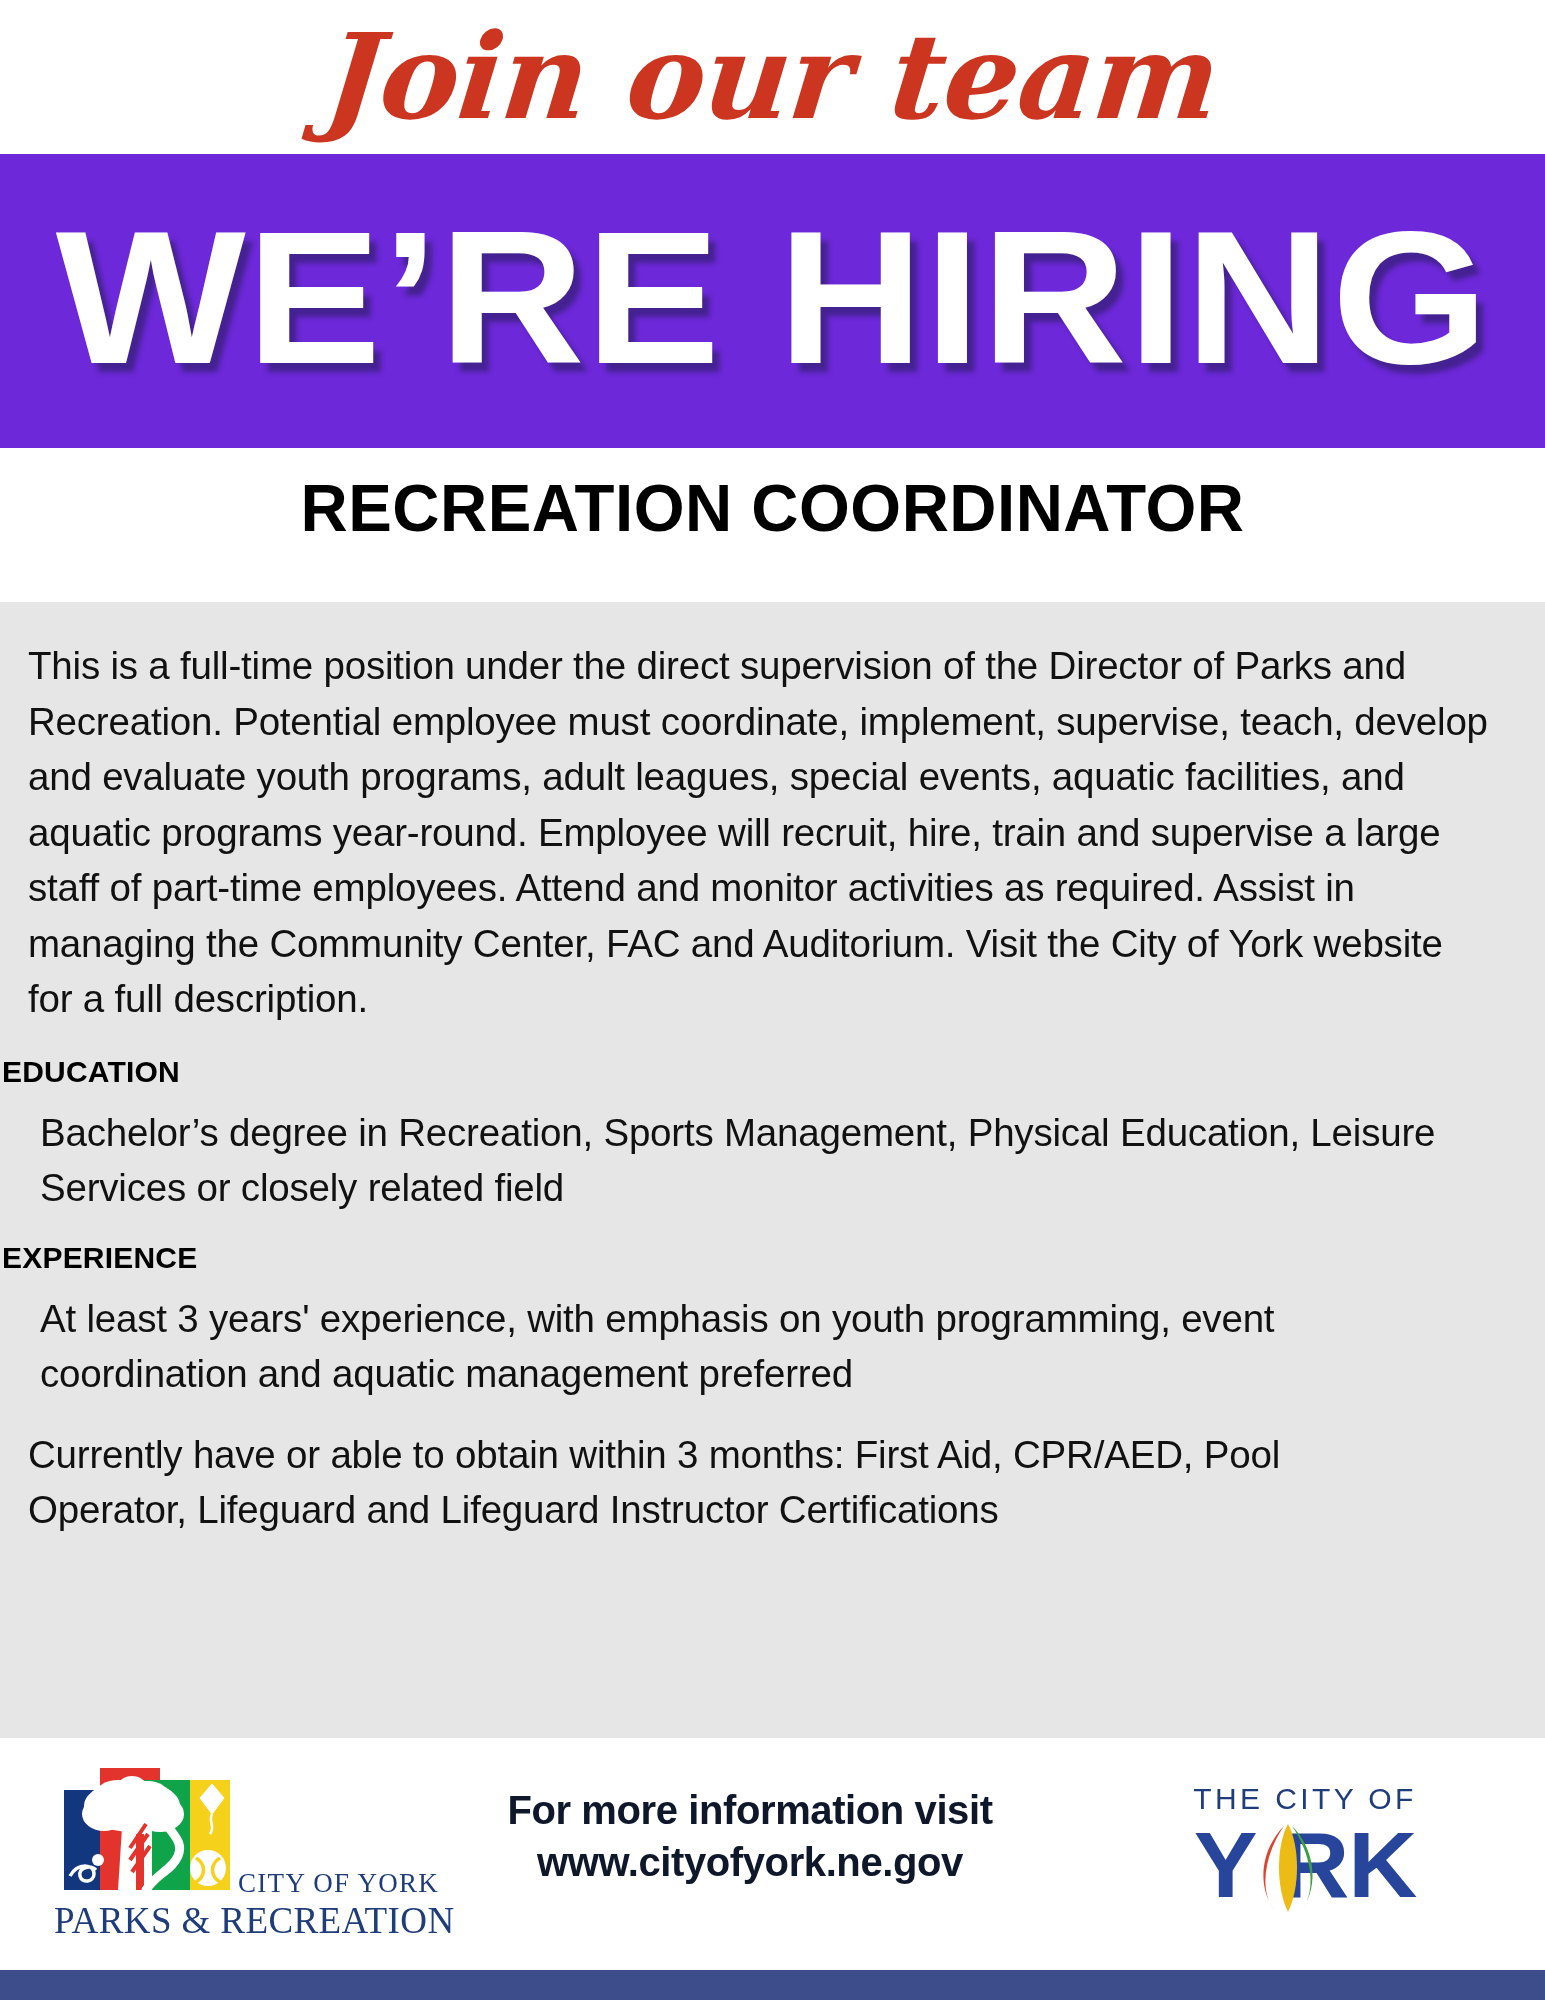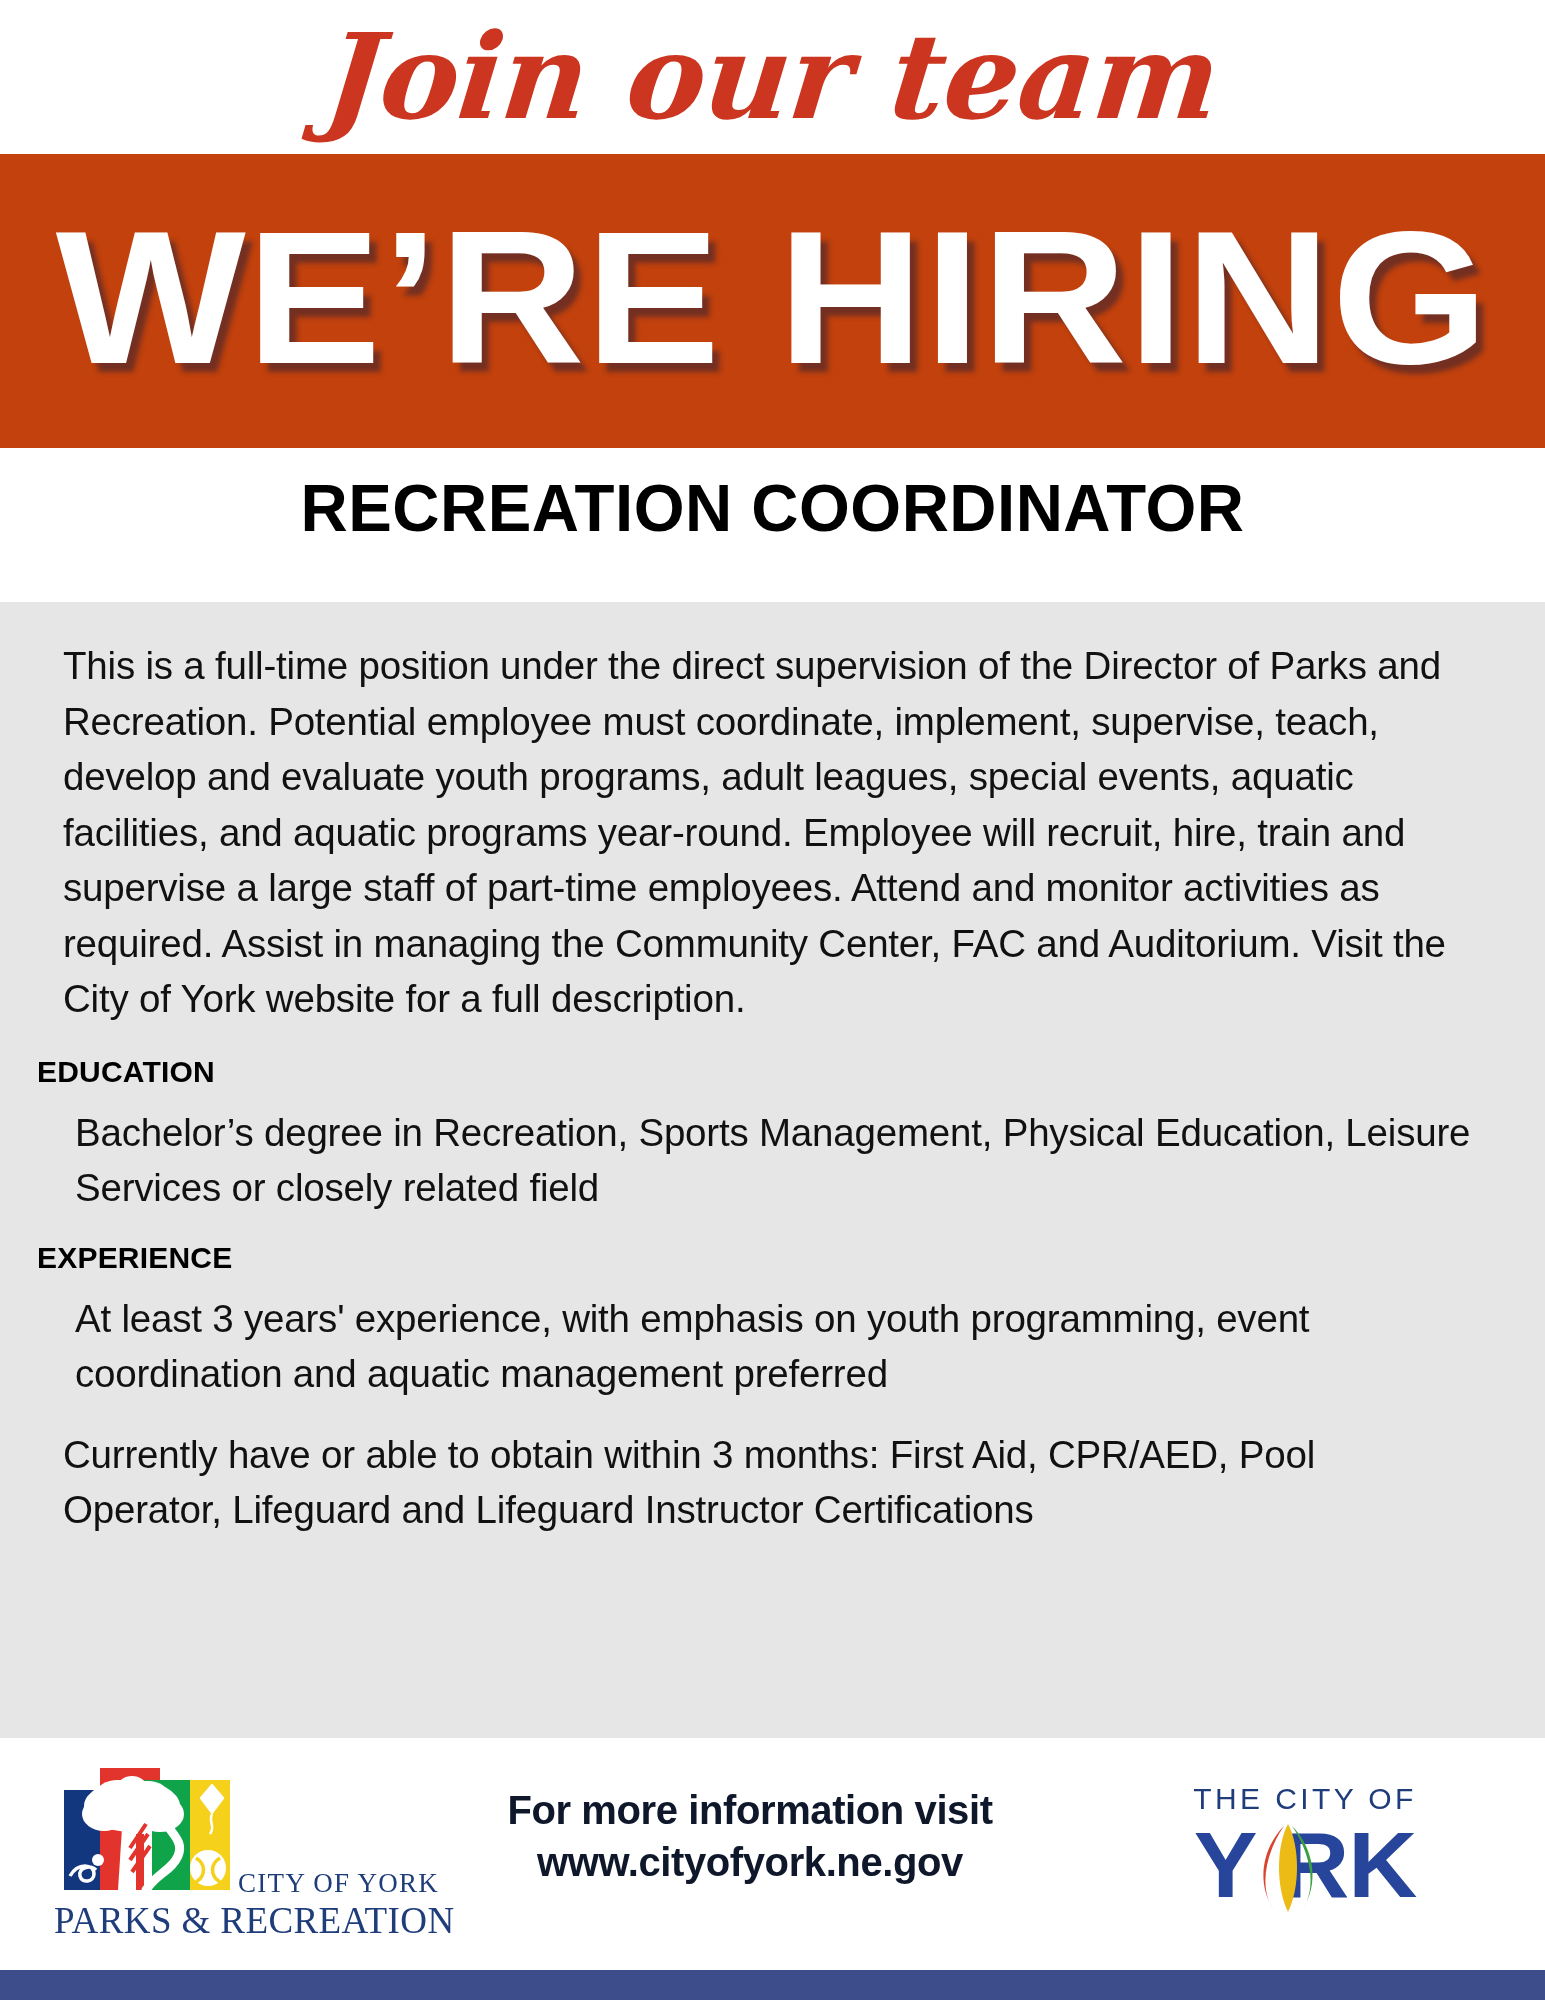--- a/index.html
+++ b/index.html
@@ -43,21 +43,21 @@
     white-space: nowrap;
   }
 
   
   .hiring-band {
     position: absolute;
     top: 154px;
     left: 0;
     width: 1545px;
     height: 294px;
-    background: #c2410c;
+    background: #6d28d9;
     z-index: 2;
     overflow: hidden;
   }
   .hiring-text {
     position: absolute;
     left: 0;
     top: 18px;
     width: 1545px;
     text-align: center;
     font-family: "Liberation Sans Narrow", "Liberation Sans", sans-serif;
@@ -90,21 +90,21 @@
 
   
   .gray-panel {
     position: absolute;
     top: 602px;
     left: 0;
     width: 1545px;
     height: 1136px;
     background: #E6E6E6;
     box-sizing: border-box;
-    padding: 36px 48px 0 63px;
+    padding: 36px 48px 0 28px;
   }
 
   .body-copy {
     font-family: "Liberation Sans", sans-serif;
     font-weight: 400;
     font-size: 38.5px;
     line-height: 55.5px;
     color: #111111;
     letter-spacing: -0.2px;
     margin: 0 0 28px 0;

